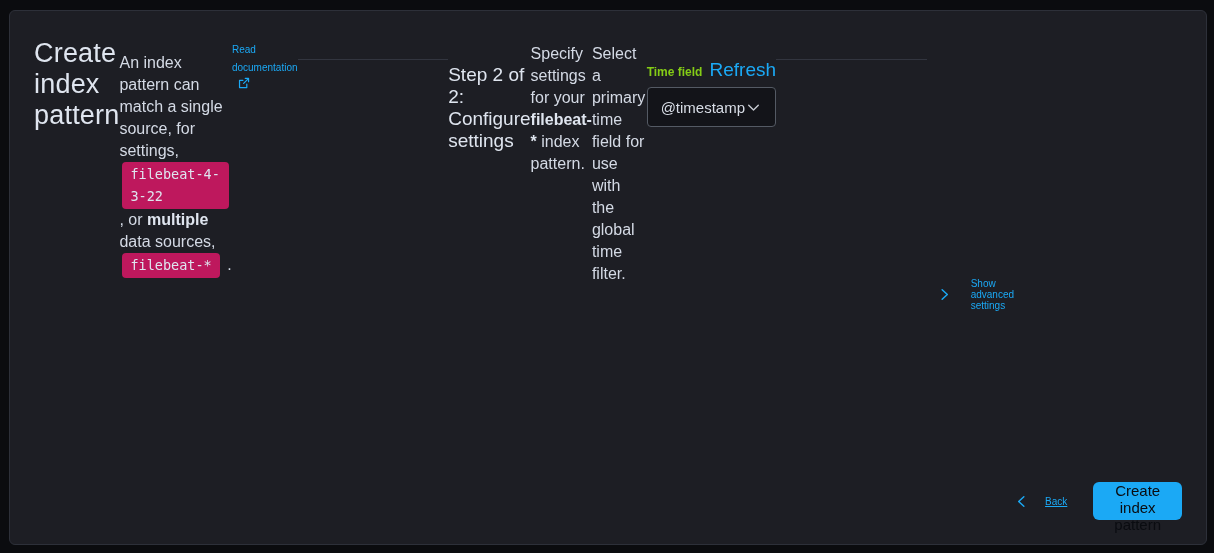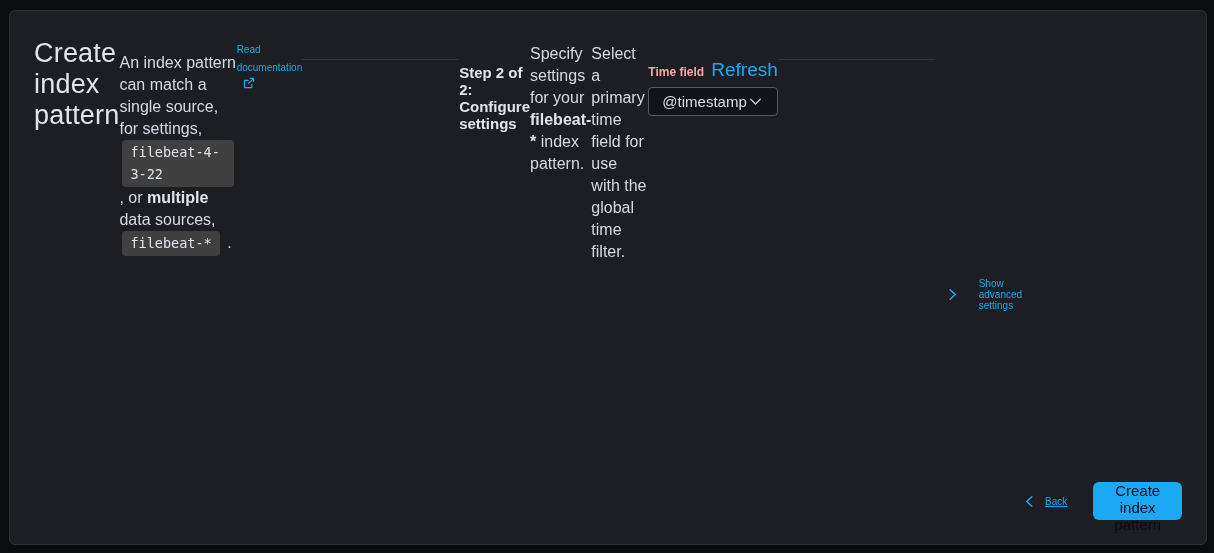--- a/index.html
+++ b/index.html
@@ -31,21 +31,21 @@
   }
   .description {
     margin-top: 17px;
     font-size: 16px;
     line-height: 22px;
     color: #d4dae5;
   }
   .description b { color: #dfe5ef; }
   .code-chip {
     display: inline-block;
-    background: #404040;
+    background: #be185d;
     border-radius: 4px;
     padding: 1px 8px 2px 8px;
     margin: 0 3px;
     font-family: "DejaVu Sans Mono", "Liberation Mono", monospace;
     font-size: 13.5px;
     color: #dfe5ef;
     vertical-align: baseline;
   }
   .doc-link-row { margin-top: 4px; }
   a.link, .link {
@@ -57,48 +57,48 @@
   .ext-icon { margin-left: 5px; vertical-align: -1px; }
   hr.divider {
     border: none;
     border-top: 1px solid #32353f;
     margin: 24px 0 0 0;
     width: 100%;
   }
   
   .step-heading {
     margin: 29px 0 0 0;
-    font-size: 15px;
-    font-weight: 700;
+    font-size: 19px;
+    font-weight: 400;
     color: #dfe5ef;
   }
   .para {
     margin-top: 8px;
     font-size: 16px;
     line-height: 22px;
     color: #d4dae5;
   }
   .para.tight { }
   .para b { color: #dfe5ef; }
   
   .form-row { width: 400px; margin-top: 24px; }
   .label-row {
     display: flex;
     justify-content: space-between;
     align-items: baseline;
   }
   .field-label {
     font-size: 12px;
     font-weight: 700;
-    color: #fca5a5;
+    color: #84cc16;
   }
   .refresh-link { font-size: 19px; }
   .select {
     margin-top: 6px;
-    height: 29px;
+    height: 40px;
     width: 100%;
     background: #131419;
     border: 1px solid #545a64;
     border-radius: 4px;
     display: flex;
     align-items: center;
     justify-content: space-between;
     padding: 0 13px 0 13px;
     cursor: pointer;
   }
@@ -122,21 +122,21 @@
   .footer {
     margin-top: auto;
     display: flex;
     justify-content: flex-end;
     align-items: center;
     gap: 26px;
   }
   .back-link {
     display: inline-flex;
     align-items: center;
-    gap: 8px;
+    gap: 16px;
     cursor: pointer;
     text-decoration: underline;
   }
   .primary-btn {
     background: #1ba9f5;
     color: #0a0c11;
     border: none;
     border-radius: 6px;
     height: 38px;
     padding: 0 21px;

